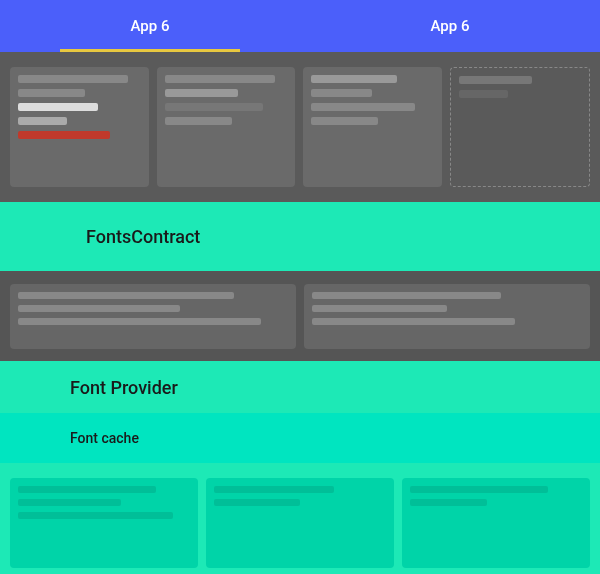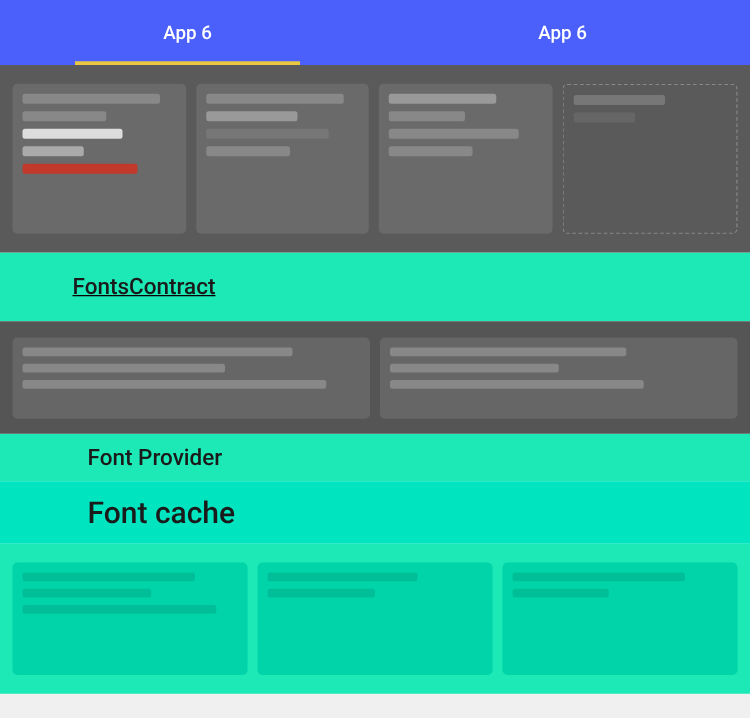--- a/index.html
+++ b/index.html
@@ -88,25 +88,24 @@
     }
 
     .app-box-line.colored {
       background: #c0392b;
       width: 75%;
     }
 
     
     .fonts-contract-section {
       background: #1DE9B6;
-      height: 55px;
-      display: flex;
-      align-items: center;
-      padding-left: 58px;
-      text-decoration: underline;
+      height: 69px;
+      display: flex;
+      align-items: center;
+      padding-left: 86px;
     }
 
     .fonts-contract-label {
       font-size: 18px;
       font-weight: 500;
       color: #1a1a1a;
     }
 
     
     .middle-dark-section {
@@ -133,21 +132,21 @@
     .middle-box-line {
       height: 7px;
       background: #888;
       border-radius: 2px;
       width: 80%;
     }
 
     
     .font-provider-section {
       background: #1DE9B6;
-      height: 38px;
+      height: 52px;
       display: flex;
       align-items: center;
       padding-left: 70px;
     }
 
     .font-provider-label {
       font-size: 18px;
       font-weight: 500;
       color: #1a1a1a;
     }
@@ -155,21 +154,21 @@
     
     .font-cache-section {
       background: #00E5C0;
       height: 50px;
       display: flex;
       align-items: center;
       padding-left: 70px;
     }
 
     .font-cache-label {
-      font-size: 24px;
+      font-size: 14px;
       font-weight: 500;
       color: #1a1a1a;
     }
 
     
     .bottom-teal-section {
       background: #1DE9B6;
       flex: 1;
       height: 120px;
       display: flex;

